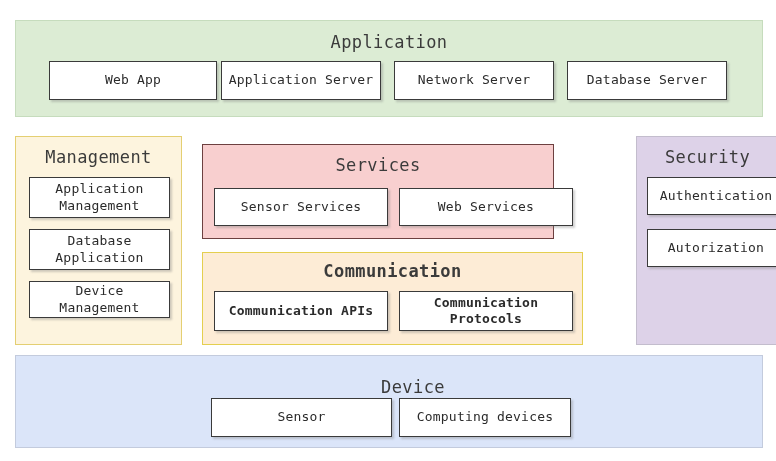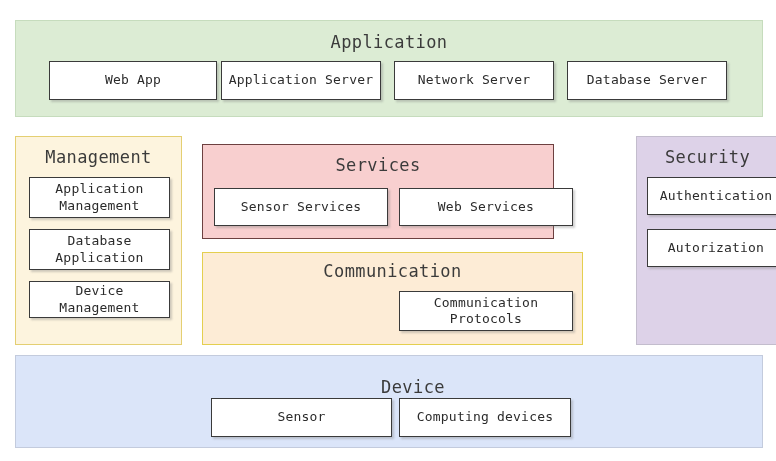--- a/index.html
+++ b/index.html
@@ -53,21 +53,21 @@
     line-height: 1.25;
     letter-spacing: 0.2px;
     padding: 2px 4px;
     white-space: pre-line;
   }
 
   
   .panel-application   { background: #dcecd4; border-color: #c6dcbd; }
   .panel-management    { background: #fdf4de; border-color: #e4cf72; }
   .panel-services      { background: #f8cfcf; border-color: #6d4040; }
-  .panel-communication { background: #fdecd6; border-color: #e4cf4f; }
+  .panel-communication { background: #fdecd6; border-color: #e4cf4f; font-weight: bold; }
   .panel-security      { background: #ddd2e8; border-color: #c3bdcd; }
   .panel-device        { background: #dbe5f9; border-color: #c3cbdd; }
 </style>
 </head>
 <body>
 
 <div id="diagram">
 
   <div class="panel panel-application" style="left:15px; top:20px; width:748px; height:97px;">
     <div class="panel-title" style="top:11px;">Application</div>
@@ -91,20 +91,21 @@
   <div class="panel panel-services" style="left:202px; top:136px; width:352px; height:95px;margin-top:8px;">
     <div class="panel-title" style="top:10px;">Services</div>
 
     <div class="node" style="left:11px;  top:43px; width:174px; height:38px;">Sensor Services</div>
     <div class="node" style="left:196px; top:43px; width:174px; height:38px;">Web Services</div>
   </div>
 
   <div class="panel panel-communication" style="left:202px; top:252px; width:381px; height:93px;">
     <div class="panel-title" style="top:8px;">Communication</div>
 
+    <div class="node" style="left:11px;  top:38px; width:174px; height:40px;">Communication APIs</div>
     <div class="node" style="left:196px; top:38px; width:174px; height:40px;">Communication
 Protocols</div>
   </div>
 
   <div class="panel panel-security" style="left:636px; top:136px; width:143px; height:209px;">
     <div class="panel-title" style="top:10px;">Security</div>
 
     <div class="node" style="left:10px; top:40px; width:138px; height:38px;">Authentication</div>
     <div class="node" style="left:10px; top:92px; width:138px; height:38px;">Autorization</div>
   </div>

